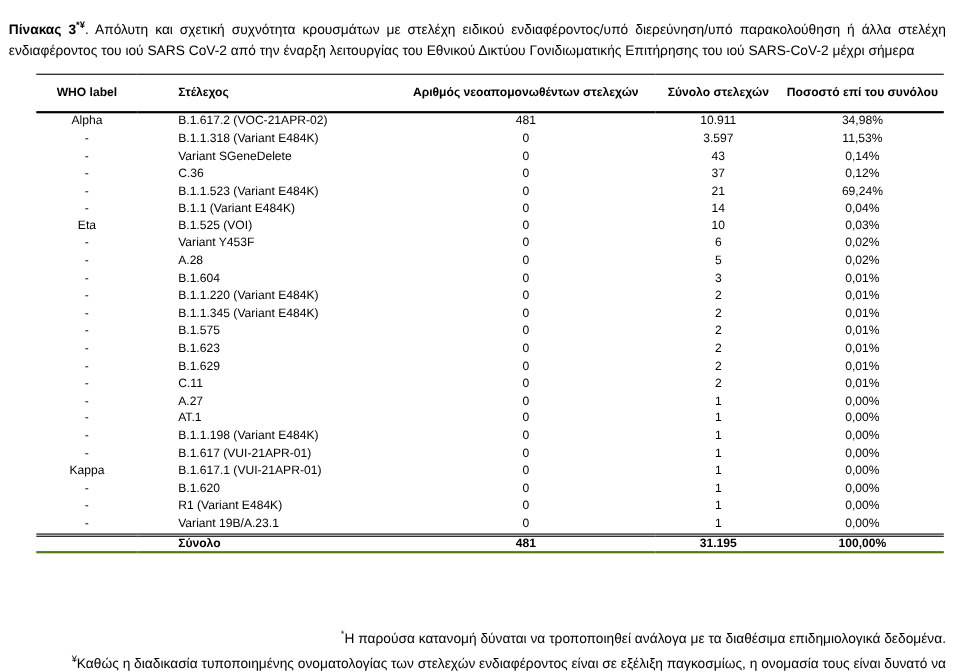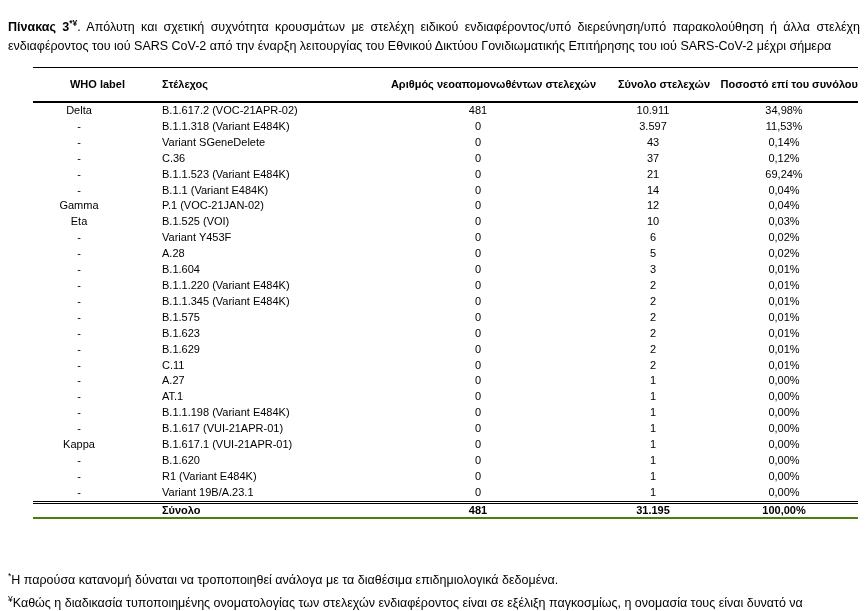--- a/index.html
+++ b/index.html
@@ -39,21 +39,20 @@
     text-align: center;
     vertical-align: middle;
     white-space: nowrap;
     overflow: hidden;
   }
   table.variants thead th {
     font-weight: bold;
     line-height: 14.5px;
     height: 33px;
     border-bottom: 2px solid #000;
-    text-align: right;
   }
   table.variants thead th.col-strain,
   table.variants td.strain-cell {
     text-align: left;
     padding-left: 37px;
   }
   table.variants tbody td {
     height: 15.9px;
     line-height: 15.9px;
   }
@@ -64,21 +63,21 @@
     border-top: 3px double #000;
     border-bottom: 2px solid #4d7c0f;
   }
   .footnotes {
     position: absolute;
     top: 555px; left: 8px;
     width: 852px;
     font-size: 12.5px;
     line-height: 19px;
   }
-  .footnotes p { margin: 0; }
+  .footnotes p { margin: 0; text-align: right; }
   .footnotes sup { font-size: 8.5px; }
 </style>
 </head>
 <body>
 
 <div class="page">
 
   <p class="caption"><span class="cap-bold"><span>Πίνακας 3</span><sup>*¥</sup></span><span>. Απόλυτη και σχετική συχνότητα κρουσμάτων με στελέχη ειδικού ενδιαφέροντος/υπό διερεύνηση/υπό παρακολούθηση ή άλλα στελέχη ενδιαφέροντος του ιού SARS CoV-2 από την έναρξη λειτουργίας του Εθνικού Δικτύου Γονιδιωματικής Επιτήρησης του ιού SARS-CoV-2 μέχρι σήμερα</span></p>
 
   <table class="variants">
@@ -93,21 +92,21 @@
       <tr>
         <th>WHO label</th>
         <th class="col-strain">Στέλεχος</th>
         <th>Αριθμός νεοαπομονωθέντων στελεχών</th>
         <th>Σύνολο στελεχών</th>
         <th>Ποσοστό επί του συνόλου</th>
       </tr>
     </thead>
     <tbody id="table-body">
         <tr>
-          <td>Delta</td>
+          <td>Alpha</td>
           <td class="strain-cell">B.1.617.2 (VOC-21APR-02)</td>
           <td>481</td>
           <td>10.911</td>
           <td>34,98%</td>
         </tr>
         <tr>
           <td>-</td>
           <td class="strain-cell">B.1.1.318 (Variant E484K)</td>
           <td>0</td>
           <td>3.597</td>
@@ -132,27 +131,20 @@
           <td class="strain-cell">B.1.1.523 (Variant E484K)</td>
           <td>0</td>
           <td>21</td>
           <td>69,24%</td>
         </tr>
         <tr>
           <td>-</td>
           <td class="strain-cell">B.1.1 (Variant E484K)</td>
           <td>0</td>
           <td>14</td>
-          <td>0,04%</td>
-        </tr>
-        <tr>
-          <td>Gamma</td>
-          <td class="strain-cell">P.1 (VOC-21JAN-02)</td>
-          <td>0</td>
-          <td>12</td>
           <td>0,04%</td>
         </tr>
         <tr>
           <td>Eta</td>
           <td class="strain-cell">B.1.525 (VOI)</td>
           <td>0</td>
           <td>10</td>
           <td>0,03%</td>
         </tr>
         <tr>

